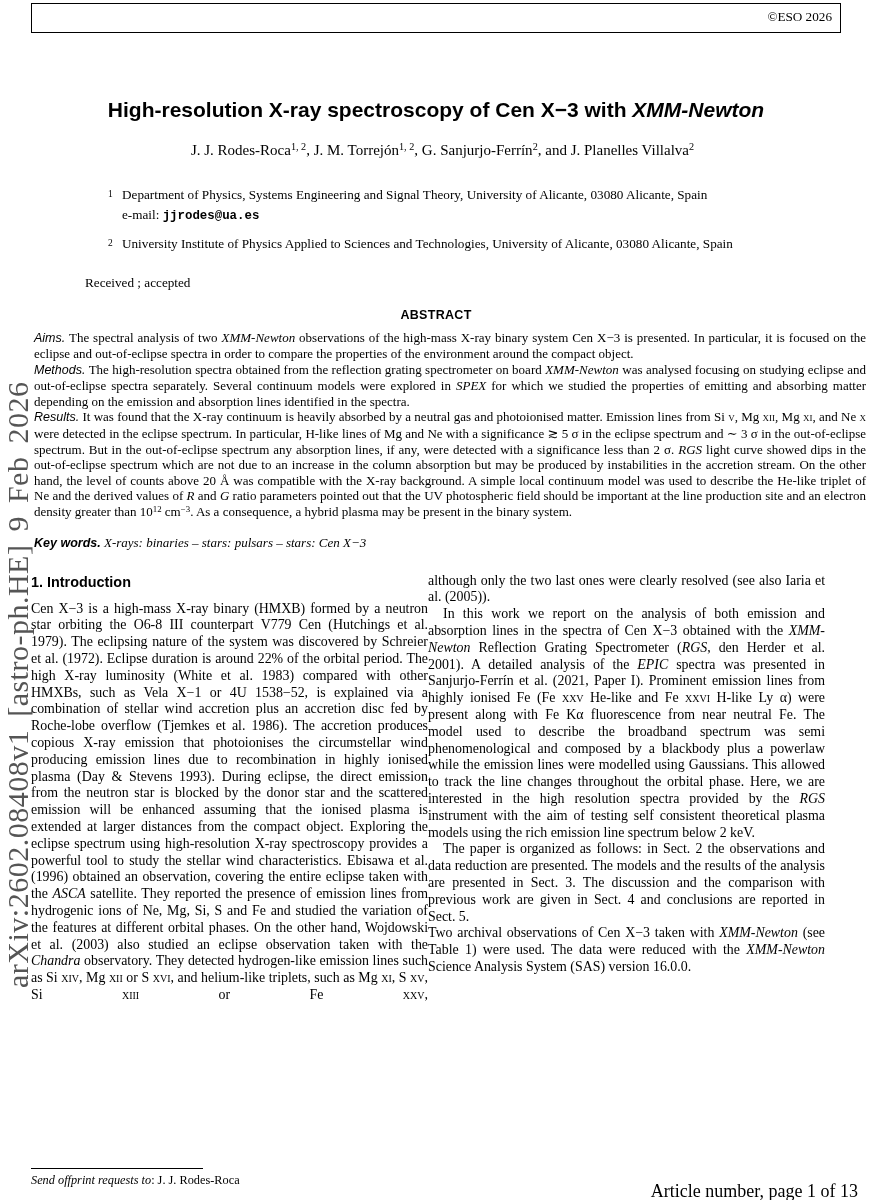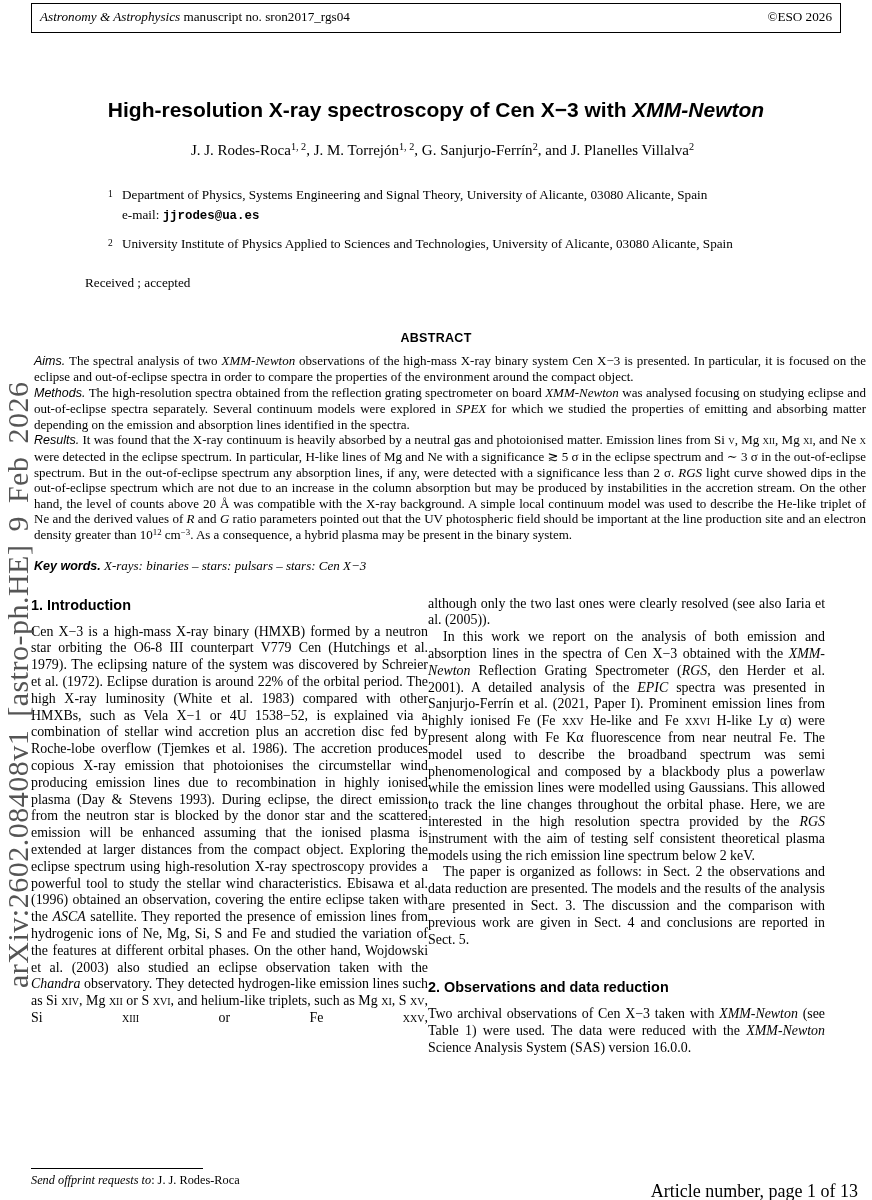--- a/index.html
+++ b/index.html
@@ -35,21 +35,21 @@
   }
   .authors { margin-top: 17px; text-align: center; font-size: 15px; padding-left: 13px; }
 
   .affiliations { margin: 28px 40px 0 108px; font-size: 13.2px; line-height: 16.5px; }
   .affil { display: flex; margin-bottom: 12px; }
   .affil-num { font-size: 9.5px; position: relative; top: -1px; width: 14px; flex: none; }
   .affil-email { margin-top: 3px; }
 
   .received { margin: 22px 0 0 85px; font-size: 13.2px; }
 
-  .abstract-heading { margin-top: 40px; text-align: center; font-size: 12.5px; font-weight: bold; letter-spacing: 0.3px; }
+  .abstract-heading { margin-top: 17px; text-align: center; font-size: 12.5px; font-weight: bold; letter-spacing: 0.3px; }
   .abstract { margin: 8px 6px 0 34px; font-size: 13px; line-height: 15.6px; text-align: justify; }
   .abstract p { margin: 0; }
   .abs-label { font-family: "Liberation Sans", "DejaVu Sans", sans-serif; font-style: italic; font-size: 12.5px; }
 
   .keywords { margin: 15px 6px 0 34px; font-size: 13px; font-style: italic; }
   .kw-label { font-family: "Liberation Sans", "DejaVu Sans", sans-serif; font-weight: bold; font-size: 12.5px; }
 
   .columns { margin: 22px 31px 0 31px; display: flex; gap: 0; }
   .col { width: 397px; flex: none; }
   .section { font-family: "Liberation Sans", "DejaVu Sans", sans-serif; font-size: 14.4px; font-weight: bold; margin: 0 0 10px 0; line-height: 18px; }
@@ -60,21 +60,20 @@
 
   .footnote { position: absolute; left: 31px; top: 1168px; width: 397px; font-size: 12.3px; }
   .footnote-rule { width: 172px; border-top: 1px solid #000; margin-bottom: 4px; }
   .page-number { position: absolute; right: 14px; top: 1181px; font-size: 18px; }
 </style>
 </head>
 <body>
 
 <div class="header-box">
   <div class="header-left">
-    <div><i>Astronomy &amp; Astrophysics</i> manuscript no. sron2017_rgs04</div>
   </div>
   <div class="header-copyright">©ESO 2026</div>
 </div>
 
 <div class="arxiv-stamp">arXiv:2602.08408v1 [astro-ph.HE] 9 Feb 2026</div>
 
 <h1 class="title sans">High-resolution X-ray spectroscopy of Cen X−3 with <i>XMM-Newton</i></h1>
 
 <div class="authors">J. J. Rodes-Roca<sup>1, 2</sup>, J. M. Torrejón<sup>1, 2</sup>, G. Sanjurjo-Ferrín<sup>2</sup>, and J. Planelles Villalva<sup>2</sup></div>
 
@@ -110,21 +109,20 @@
 
 <div class="columns">
   <div class="col">
     <h2 class="section">1. Introduction</h2>
     <p class="body-p cont">Cen X−3 is a high-mass X-ray binary (HMXB) formed by a neutron star orbiting the O6-8 III counterpart V779 Cen (Hutchings et al. 1979). The eclipsing nature of the system was discovered by Schreier et al. (1972). Eclipse duration is around 22% of the orbital period. The high X-ray luminosity (White et al. 1983) compared with other HMXBs, such as Vela X−1 or 4U 1538−52, is explained via a combination of stellar wind accretion plus an accretion disc fed by Roche-lobe overflow (Tjemkes et al. 1986). The accretion produces copious X-ray emission that photoionises the circumstellar wind producing emission lines due to recombination in highly ionised plasma (Day &amp; Stevens 1993). During eclipse, the direct emission from the neutron star is blocked by the donor star and the scattered emission will be enhanced assuming that the ionised plasma is extended at larger distances from the compact object. Exploring the eclipse spectrum using high-resolution X-ray spectroscopy provides a powerful tool to study the stellar wind characteristics. Ebisawa et al. (1996) obtained an observation, covering the entire eclipse taken with the <i>ASCA</i> satellite. They reported the presence of emission lines from hydrogenic ions of Ne, Mg, Si, S and Fe and studied the variation of the features at different orbital phases. On the other hand, Wojdowski et al. (2003) also studied an eclipse observation taken with the <i>Chandra</i> observatory. They detected hydrogen-like emission lines such as Si <span class="sc">xiv</span>, Mg <span class="sc">xii</span> or S <span class="sc">xvi</span>, and helium-like triplets, such as Mg <span class="sc">xi</span>, S <span class="sc">xv</span>, Si <span class="sc">xiii</span> or Fe <span class="sc">xxv</span>,</p>
   </div>
   <div class="col">
     <p class="body-p">although only the two last ones were clearly resolved (see also Iaria et al. (2005)).</p>
     <p class="body-p indent">In this work we report on the analysis of both emission and absorption lines in the spectra of Cen X−3 obtained with the <i>XMM-Newton</i> Reflection Grating Spectrometer (<i>RGS</i>, den Herder et al. 2001). A detailed analysis of the <i>EPIC</i> spectra was presented in Sanjurjo-Ferrín et al. (2021, Paper I). Prominent emission lines from highly ionised Fe (Fe <span class="sc">xxv</span> He-like and Fe <span class="sc">xxvi</span> H-like Ly α) were present along with Fe Kα fluorescence from near neutral Fe. The model used to describe the broadband spectrum was semi phenomenological and composed by a blackbody plus a powerlaw while the emission lines were modelled using Gaussians. This allowed to track the line changes throughout the orbital phase. Here, we are interested in the high resolution spectra provided by the <i>RGS</i> instrument with the aim of testing self consistent theoretical plasma models using the rich emission line spectrum below 2 keV.</p>
     <p class="body-p indent">The paper is organized as follows: in Sect. 2 the observations and data reduction are presented. The models and the results of the analysis are presented in Sect. 3. The discussion and the comparison with previous work are given in Sect. 4 and conclusions are reported in Sect. 5.</p>
-    <h2 class="section section-2">2. Observations and data reduction</h2>
     <p class="body-p">Two archival observations of Cen X−3 taken with <i>XMM-Newton</i> (see Table 1) were used. The data were reduced with the <i>XMM-Newton</i> Science Analysis System (SAS) version 16.0.0.</p>
   </div>
 </div>
 
 <div class="footnote">
   <div class="footnote-rule"></div>
   <div><i>Send offprint requests to</i>: J. J. Rodes-Roca</div>
 </div>
 
 <div class="page-number">Article number, page 1 of 13</div>

